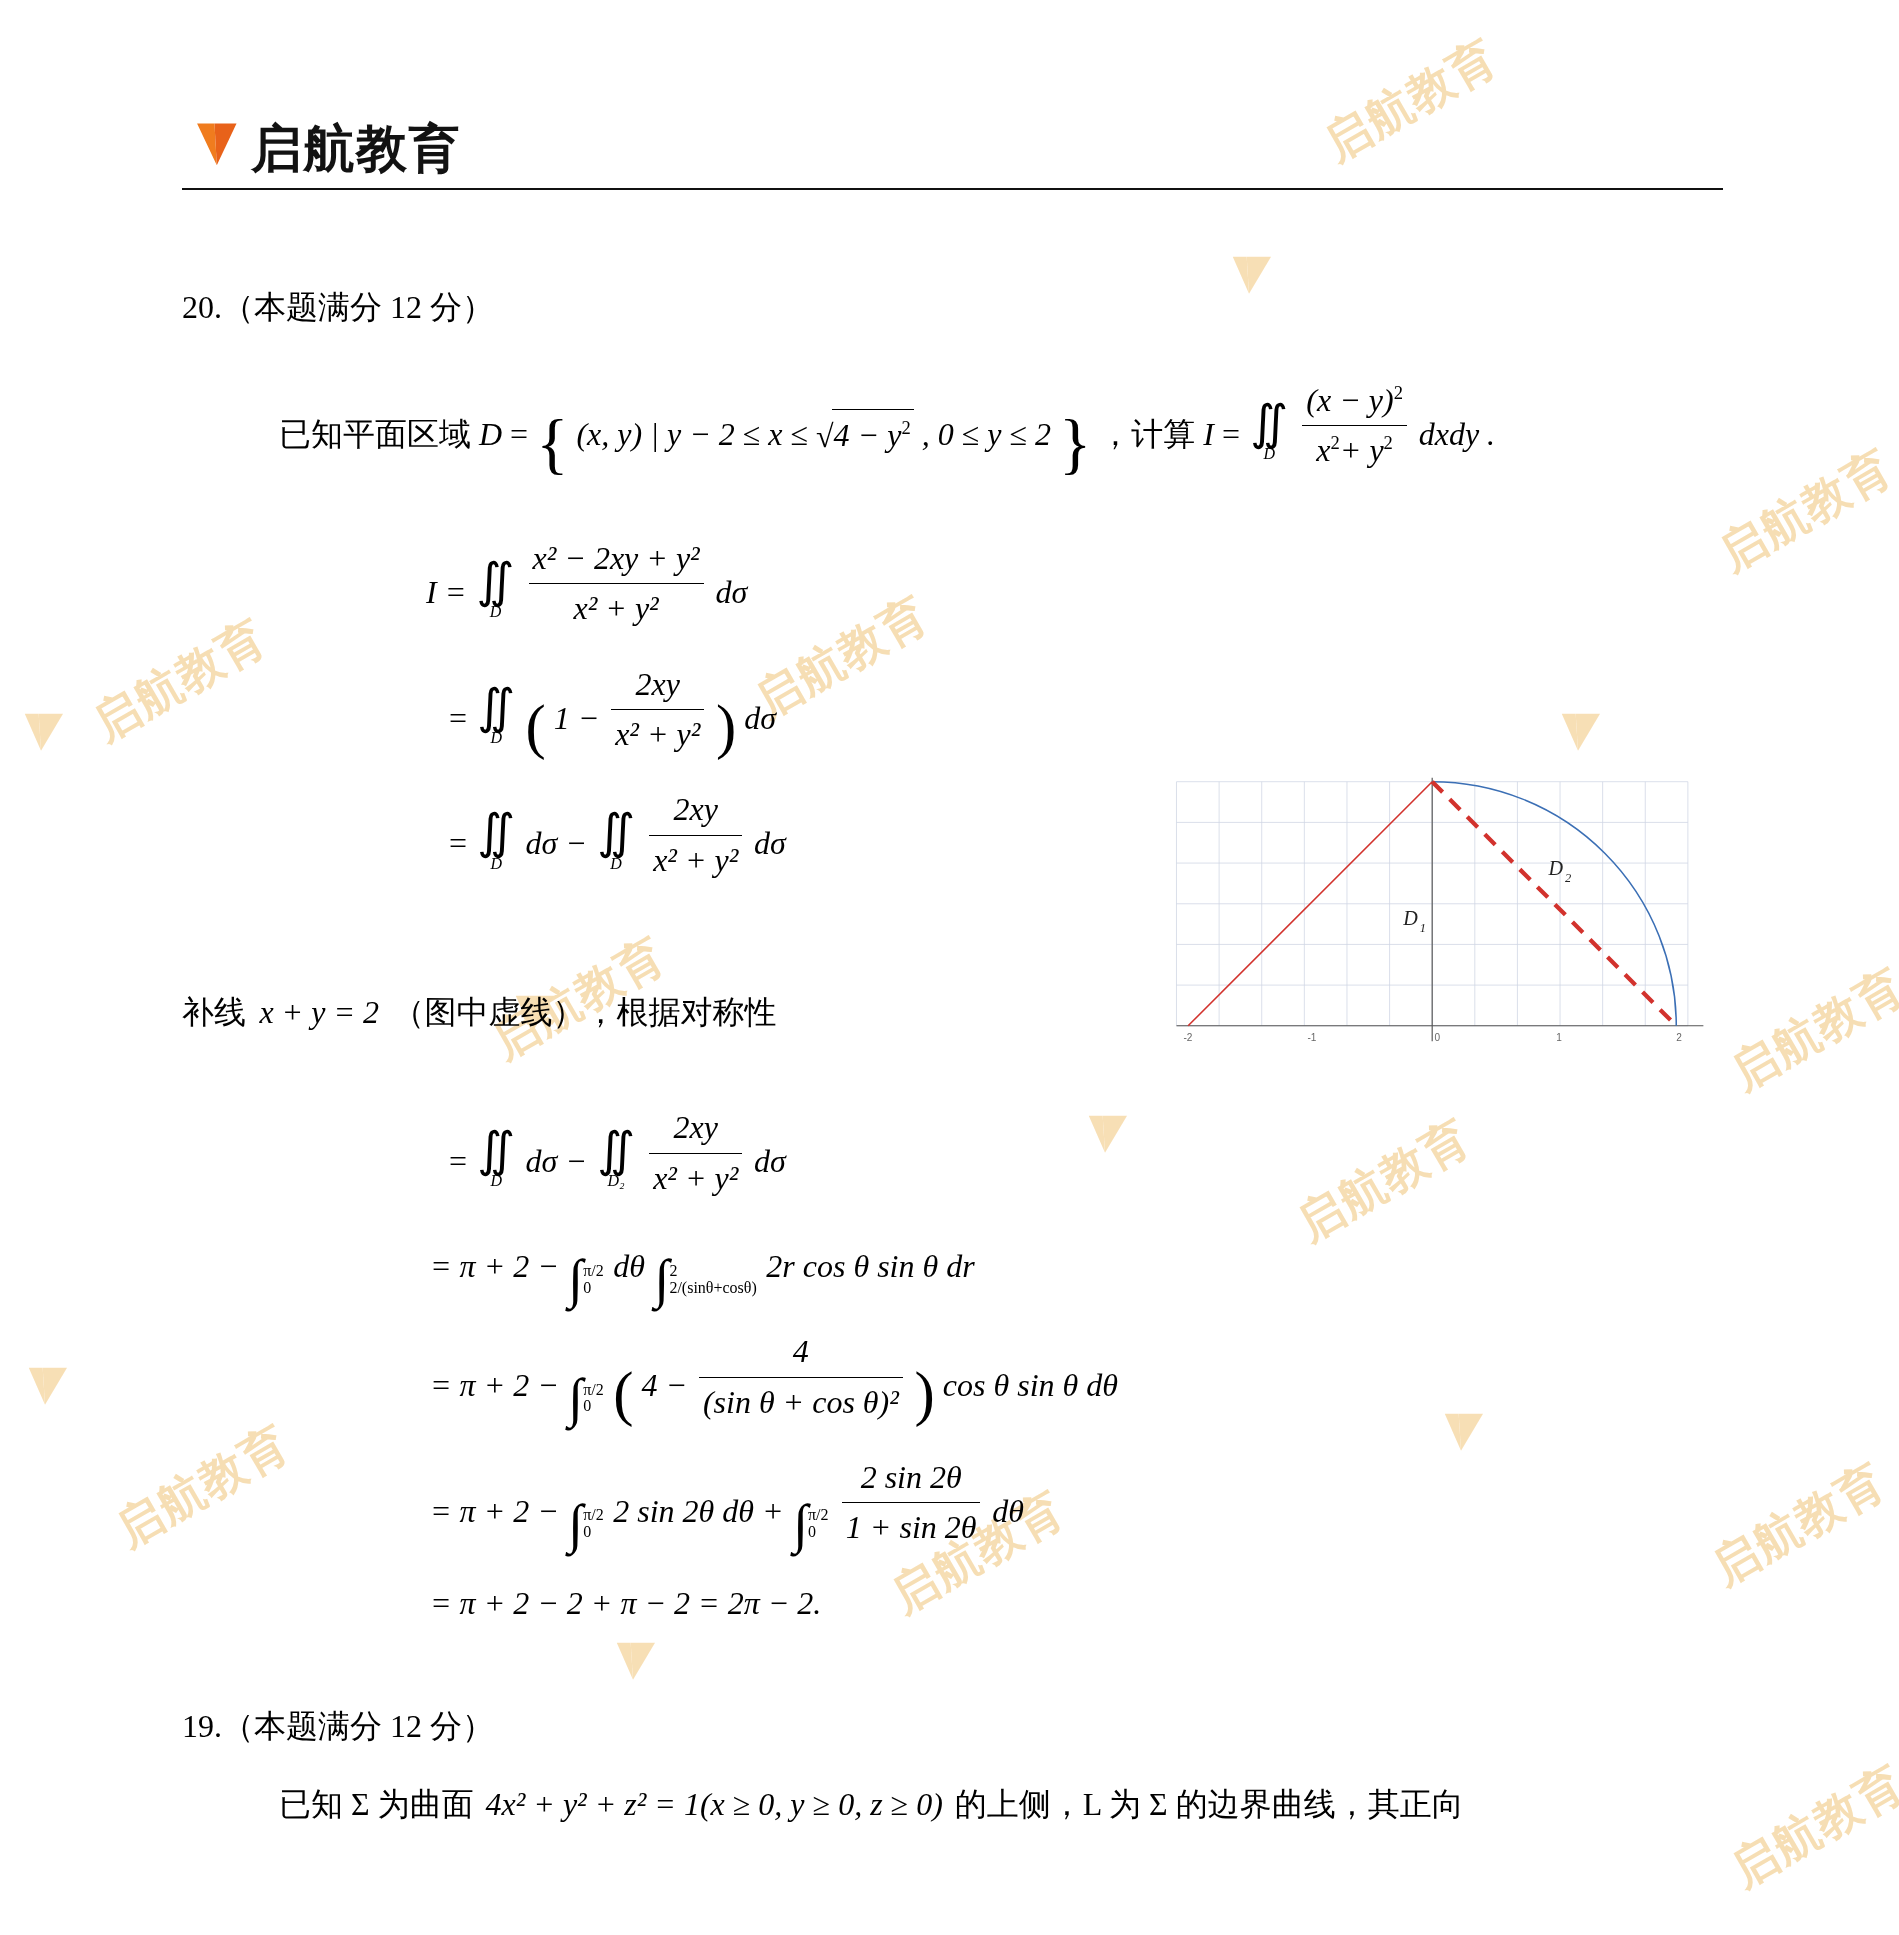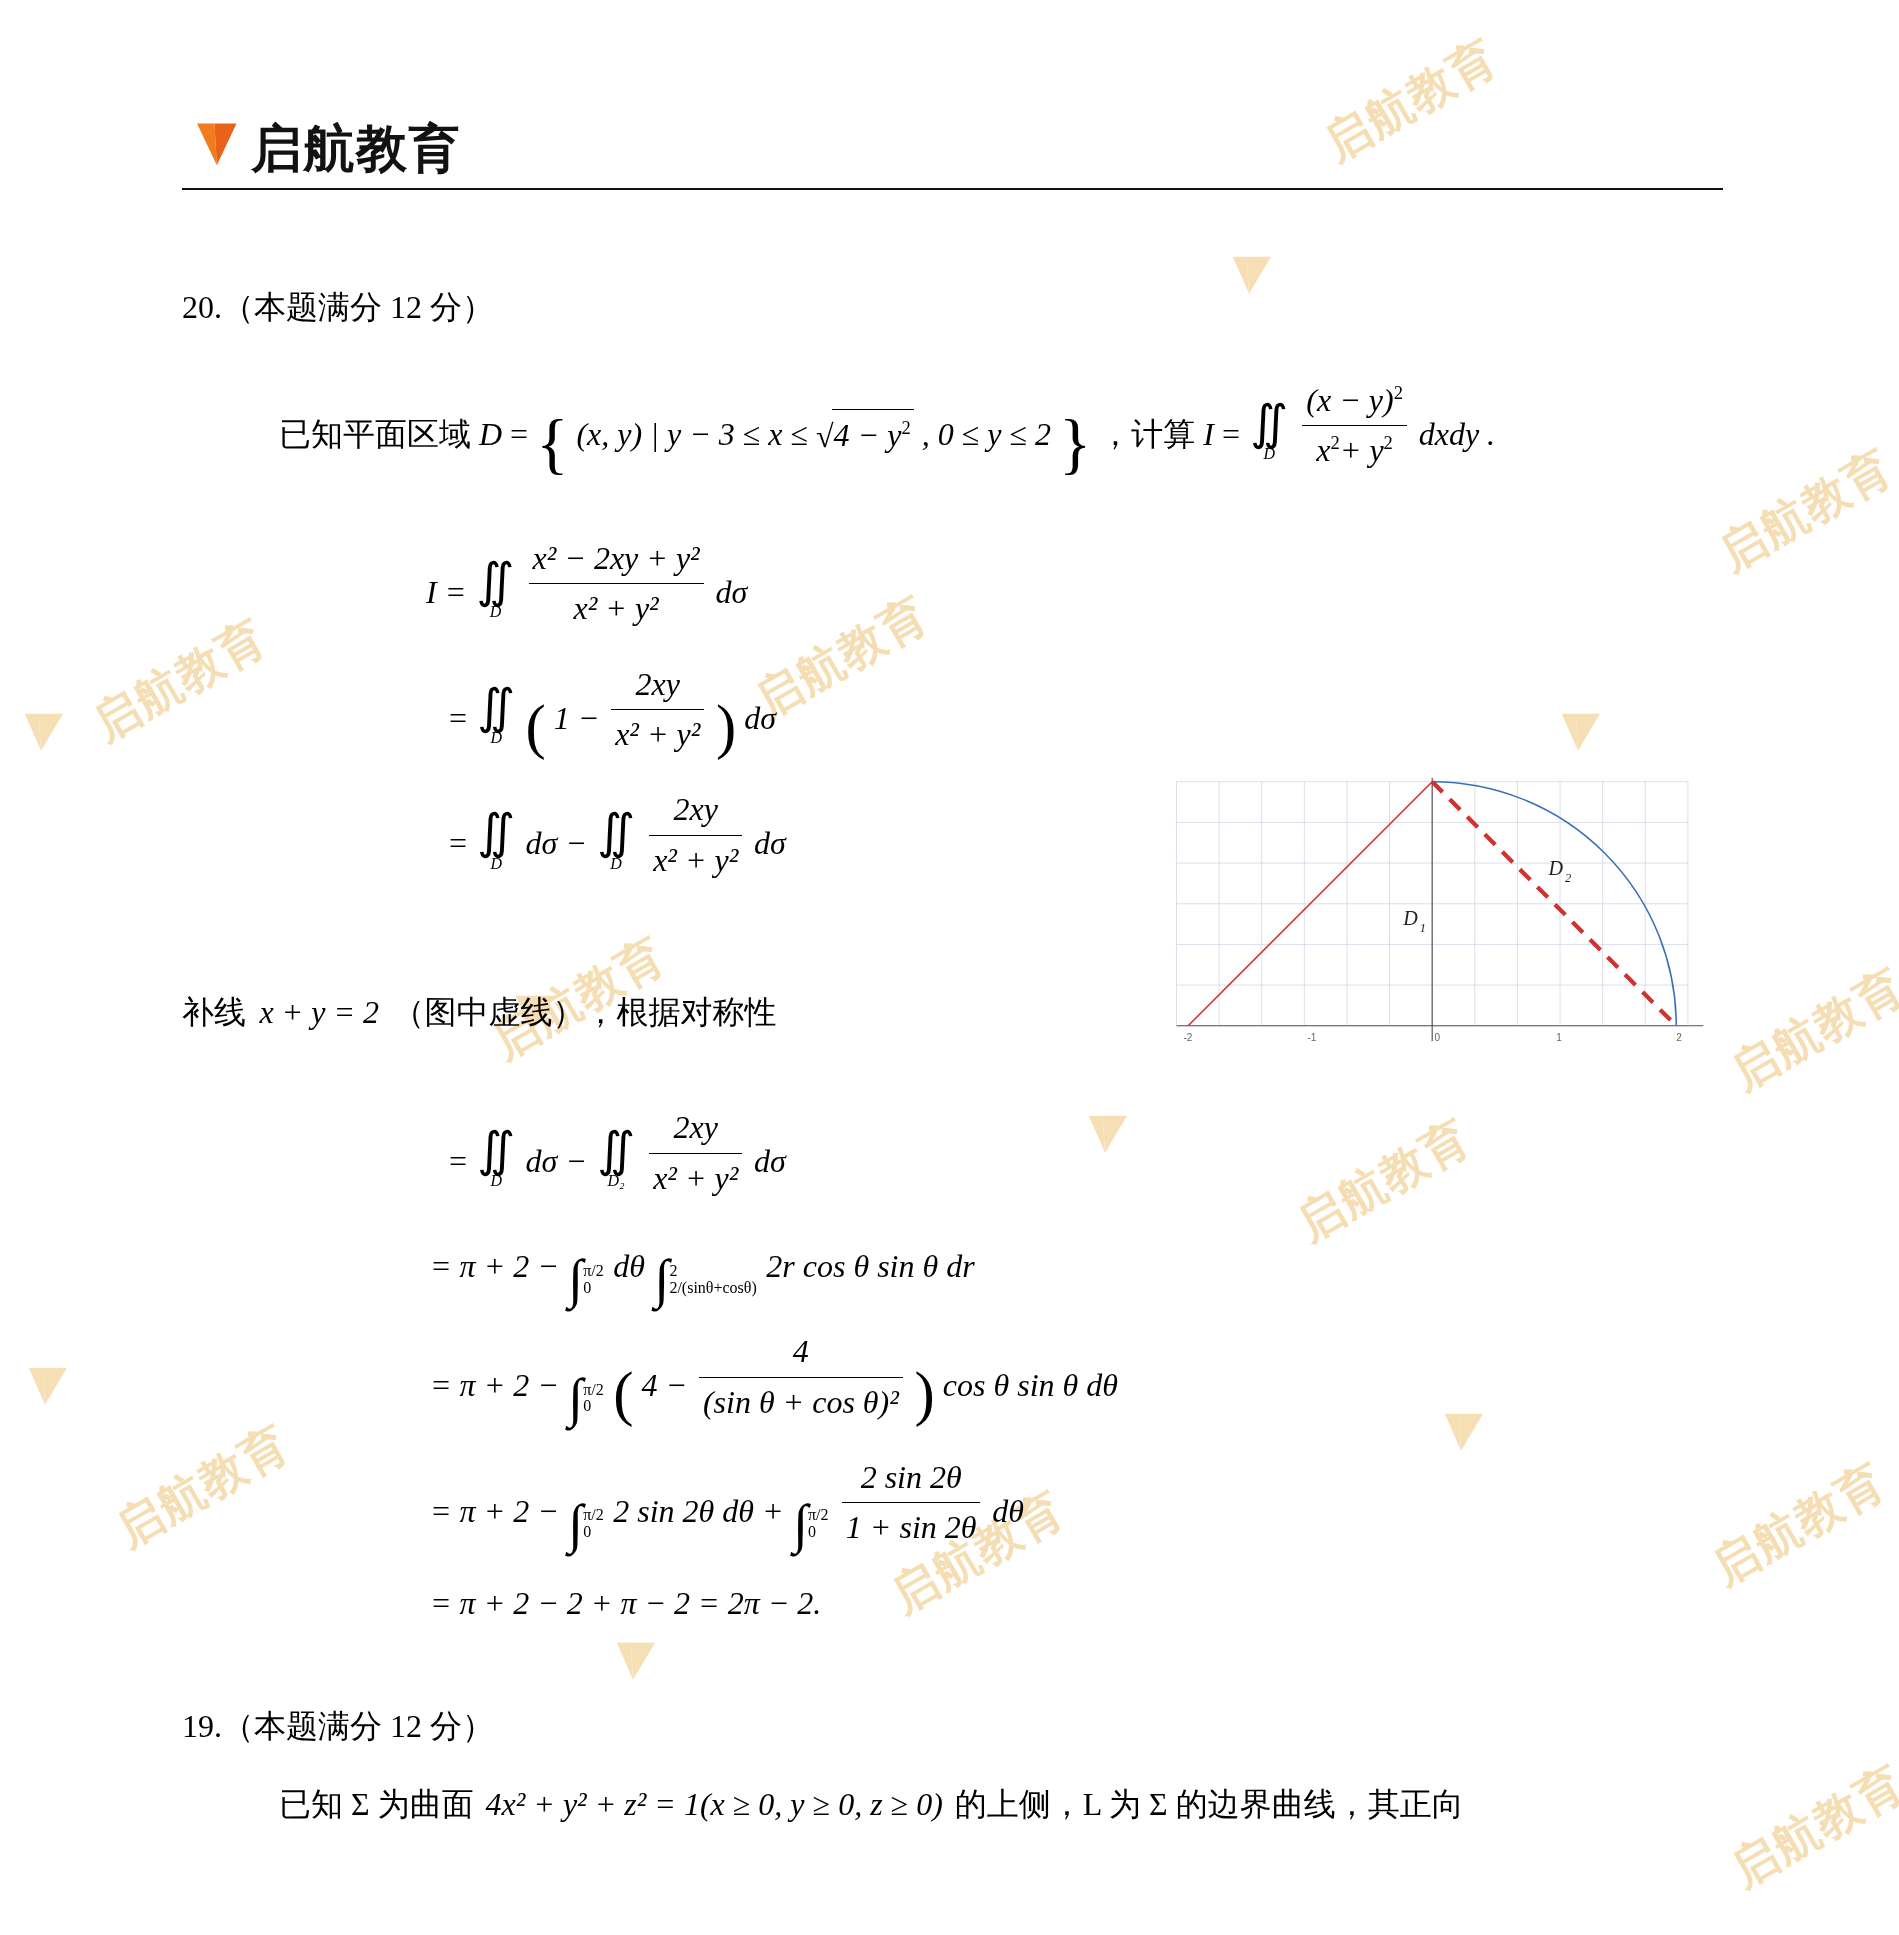--- a/index.html
+++ b/index.html
@@ -231,21 +231,21 @@
   <div class="content">
 
 
     <div class="blk" style="margin-top:43px">20.（本题满分 12 分）</div>
 
     <div class="blk indent" style="margin-top:43px">
       <span>已知平面区域</span>
       <span class="mi">D</span>
       <span class="op">=</span>
       <span class="bigbrace">{</span>
-      <span class="mi">(x, y) | y − 3 ≤ x ≤</span>
+      <span class="mi">(x, y) | y − 2 ≤ x ≤</span>
       <span class="radical">
         <span class="mn">√</span><span class="sqrt"><span class="mi">4 − y</span><sup>2</sup></span>
       </span>
       <span class="mi">, 0 ≤ y ≤ 2</span>
       <span class="bigbrace">}</span>
       <span>，计算</span>
       <span class="mi">I</span>
       <span class="op">=</span>
       <span class="iint">
         <span class="sym">∬</span><span class="lim">D</span>

